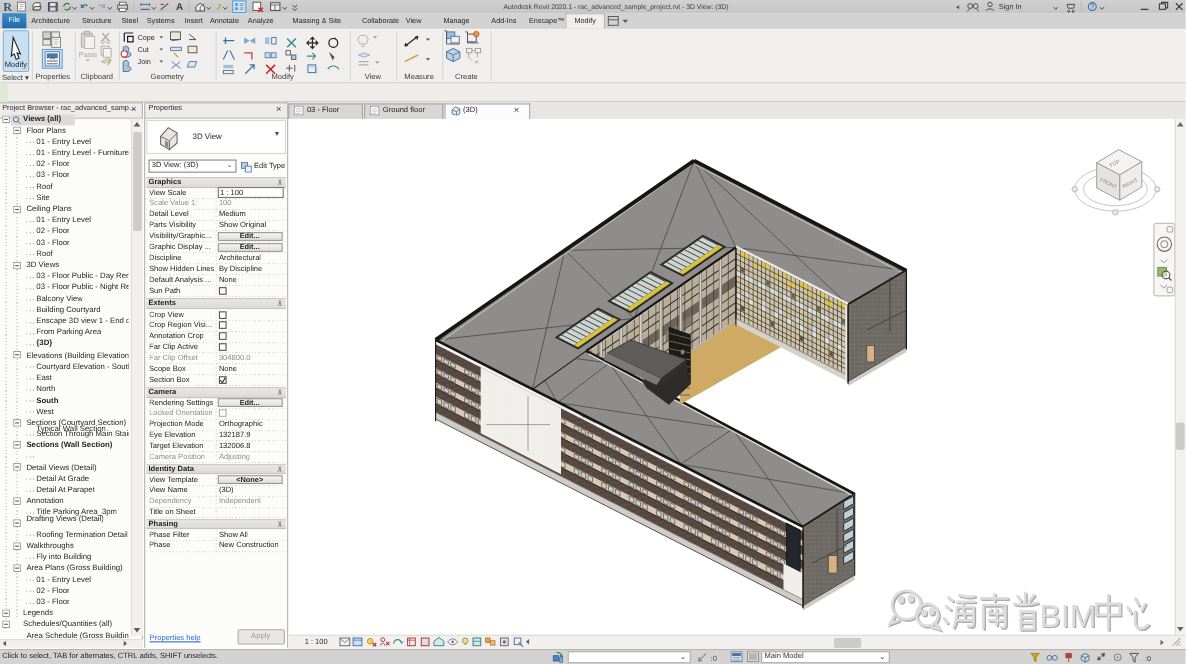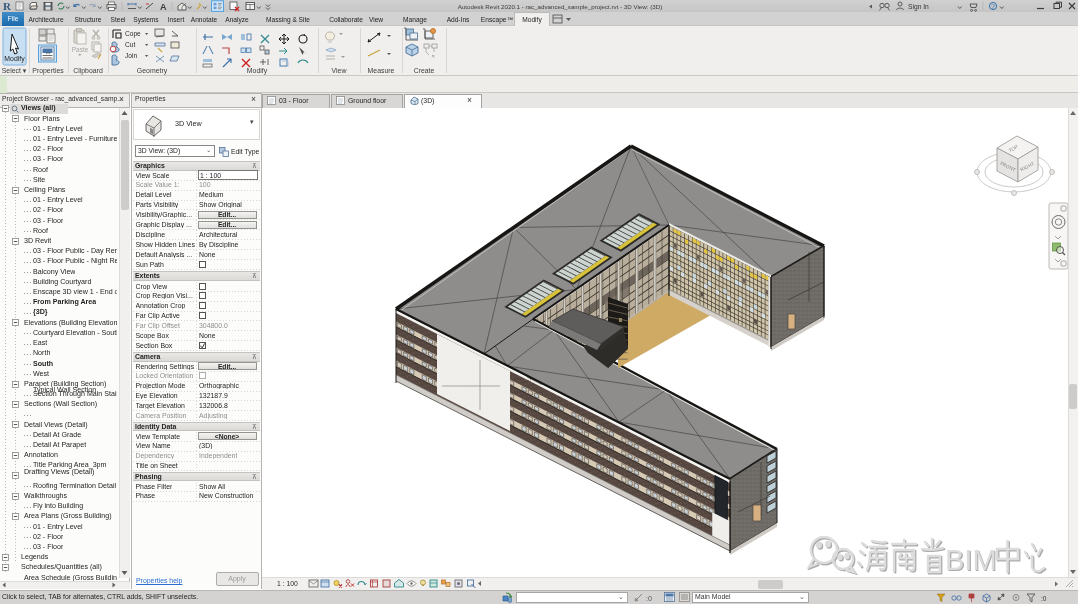--- a/index.html
+++ b/index.html
@@ -846,33 +846,33 @@
 <div class="a" style="left:24px;top:210.99999999999991px;width:8px;height:1px;background:repeating-linear-gradient(90deg,#999 0,#999 1px,transparent 1px,transparent 3px)"></div>
 <div class="tx" style="left:33px;top:206.39999999999992px;font-size:7.1px;font-weight:normal;max-width:84px;overflow:hidden">02 - Floor</div>
 <div class="a" style="left:24px;top:221.1999999999999px;width:8px;height:1px;background:repeating-linear-gradient(90deg,#999 0,#999 1px,transparent 1px,transparent 3px)"></div>
 <div class="tx" style="left:33px;top:216.5999999999999px;font-size:7.1px;font-weight:normal;max-width:84px;overflow:hidden">03 - Floor</div>
 <div class="a" style="left:24px;top:231.3999999999999px;width:8px;height:1px;background:repeating-linear-gradient(90deg,#999 0,#999 1px,transparent 1px,transparent 3px)"></div>
 <div class="tx" style="left:33px;top:226.7999999999999px;font-size:7.1px;font-weight:normal;max-width:84px;overflow:hidden">Roof</div>
 <svg class="a" style="left:12px;top:237.79999999999987px" width="7" height="7" viewBox="0 0 7 7">
     <rect x="0.5" y="0.5" width="6" height="6" fill="#fff" stroke="#8a8886" stroke-width="0.8"></rect>
     <path d="M1.8 3.5h3.4" stroke="#444" stroke-width="0.9"></path>
   </svg>
-<div class="tx" style="left:24px;top:236.9999999999999px;font-size:7.1px;font-weight:normal;max-width:93px;overflow:hidden">3D Revit</div>
+<div class="tx" style="left:24px;top:236.9999999999999px;font-size:7.1px;font-weight:normal;max-width:93px;overflow:hidden">3D Views</div>
 <div class="a" style="left:24px;top:251.79999999999987px;width:8px;height:1px;background:repeating-linear-gradient(90deg,#999 0,#999 1px,transparent 1px,transparent 3px)"></div>
 <div class="tx" style="left:33px;top:247.19999999999987px;font-size:7.1px;font-weight:normal;max-width:84px;overflow:hidden">03 - Floor Public - Day Rend</div>
 <div class="a" style="left:24px;top:261.9999999999999px;width:8px;height:1px;background:repeating-linear-gradient(90deg,#999 0,#999 1px,transparent 1px,transparent 3px)"></div>
 <div class="tx" style="left:33px;top:257.39999999999986px;font-size:7.1px;font-weight:normal;max-width:84px;overflow:hidden">03 - Floor Public - Night Re</div>
 <div class="a" style="left:24px;top:272.1999999999999px;width:8px;height:1px;background:repeating-linear-gradient(90deg,#999 0,#999 1px,transparent 1px,transparent 3px)"></div>
 <div class="tx" style="left:33px;top:267.59999999999985px;font-size:7.1px;font-weight:normal;max-width:84px;overflow:hidden">Balcony View</div>
 <div class="a" style="left:24px;top:282.39999999999986px;width:8px;height:1px;background:repeating-linear-gradient(90deg,#999 0,#999 1px,transparent 1px,transparent 3px)"></div>
 <div class="tx" style="left:33px;top:277.79999999999984px;font-size:7.1px;font-weight:normal;max-width:84px;overflow:hidden">Building Courtyard</div>
 <div class="a" style="left:24px;top:292.59999999999985px;width:8px;height:1px;background:repeating-linear-gradient(90deg,#999 0,#999 1px,transparent 1px,transparent 3px)"></div>
 <div class="tx" style="left:33px;top:287.99999999999983px;font-size:7.1px;font-weight:normal;max-width:84px;overflow:hidden">Enscape 3D view 1 - End of C</div>
 <div class="a" style="left:24px;top:302.79999999999984px;width:8px;height:1px;background:repeating-linear-gradient(90deg,#999 0,#999 1px,transparent 1px,transparent 3px)"></div>
-<div class="tx" style="left:33px;top:298.1999999999998px;font-size:7.1px;font-weight:bold;max-width:84px;overflow:hidden">From Parking Area</div>
+<div class="tx" style="left:33px;top:298.1999999999998px;font-size:7.1px;font-weight:normal;max-width:84px;overflow:hidden">From Parking Area</div>
 <div class="a" style="left:24px;top:312.99999999999983px;width:8px;height:1px;background:repeating-linear-gradient(90deg,#999 0,#999 1px,transparent 1px,transparent 3px)"></div>
 <div class="tx" style="left:33px;top:308.3999999999998px;font-size:7.1px;font-weight:bold;max-width:84px;overflow:hidden">{3D}</div>
 <svg class="a" style="left:12px;top:319.3999999999998px" width="7" height="7" viewBox="0 0 7 7">
     <rect x="0.5" y="0.5" width="6" height="6" fill="#fff" stroke="#8a8886" stroke-width="0.8"></rect>
     <path d="M1.8 3.5h3.4" stroke="#444" stroke-width="0.9"></path>
   </svg>
 <div class="tx" style="left:24px;top:318.5999999999998px;font-size:7.1px;font-weight:normal;max-width:93px;overflow:hidden">Elevations (Building Elevation)</div>
 <div class="a" style="left:24px;top:333.3999999999998px;width:8px;height:1px;background:repeating-linear-gradient(90deg,#999 0,#999 1px,transparent 1px,transparent 3px)"></div>
 <div class="tx" style="left:33px;top:328.7999999999998px;font-size:7.1px;font-weight:normal;max-width:84px;overflow:hidden">Courtyard Elevation - South</div>
 <div class="a" style="left:24px;top:343.5999999999998px;width:8px;height:1px;background:repeating-linear-gradient(90deg,#999 0,#999 1px,transparent 1px,transparent 3px)"></div>
@@ -880,28 +880,28 @@
 <div class="a" style="left:24px;top:353.7999999999998px;width:8px;height:1px;background:repeating-linear-gradient(90deg,#999 0,#999 1px,transparent 1px,transparent 3px)"></div>
 <div class="tx" style="left:33px;top:349.19999999999976px;font-size:7.1px;font-weight:normal;max-width:84px;overflow:hidden">North</div>
 <div class="a" style="left:24px;top:363.9999999999998px;width:8px;height:1px;background:repeating-linear-gradient(90deg,#999 0,#999 1px,transparent 1px,transparent 3px)"></div>
 <div class="tx" style="left:33px;top:360px;font-size:7.1px;font-weight:bold;max-width:84px;overflow:hidden">South</div>
 <div class="a" style="left:24px;top:374.19999999999976px;width:8px;height:1px;background:repeating-linear-gradient(90deg,#999 0,#999 1px,transparent 1px,transparent 3px)"></div>
 <div class="tx" style="left:33px;top:369.59999999999974px;font-size:7.1px;font-weight:normal;max-width:84px;overflow:hidden">West</div>
 <svg class="a" style="left:12px;top:380.59999999999974px" width="7" height="7" viewBox="0 0 7 7">
     <rect x="0.5" y="0.5" width="6" height="6" fill="#fff" stroke="#8a8886" stroke-width="0.8"></rect>
     <path d="M1.8 3.5h3.4" stroke="#444" stroke-width="0.9"></path>
   </svg>
-<div class="tx" style="left:24px;top:379.7999999999997px;font-size:7.1px;font-weight:normal;max-width:93px;overflow:hidden">Parapet (Building Section)</div>
+<div class="tx" style="left:24px;top:379.7999999999997px;font-size:7.1px;font-weight:normal;max-width:93px;overflow:hidden">Sections (Courtyard Section)</div>
 <div class="a" style="left:24px;top:394.59999999999974px;width:8px;height:1px;background:repeating-linear-gradient(90deg,#999 0,#999 1px,transparent 1px,transparent 3px)"></div>
 <div class="tx" style="left:33px;top:389.9999999999997px;font-size:7.1px;font-weight:normal;max-width:84px;overflow:hidden">Section Through Main Stair</div>
 <svg class="a" style="left:12px;top:400.9999999999997px" width="7" height="7" viewBox="0 0 7 7">
     <rect x="0.5" y="0.5" width="6" height="6" fill="#fff" stroke="#8a8886" stroke-width="0.8"></rect>
     <path d="M1.8 3.5h3.4" stroke="#444" stroke-width="0.9"></path>
   </svg>
-<div class="tx" style="left:24px;top:400.1999999999997px;font-size:7.1px;font-weight:normal;max-width:93px;overflow:hidden">Sections (Wall Section)</div>
+<div class="tx" style="left:24px;top:400.1999999999997px;font-size:7.1px;font-weight:bold;max-width:93px;overflow:hidden">Sections (Wall Section)</div>
 <div class="a" style="left:24px;top:414.9999999999997px;width:8px;height:1px;background:repeating-linear-gradient(90deg,#999 0,#999 1px,transparent 1px,transparent 3px)"></div>
 <div class="tx" style="left:33px;top:386px;font-size:7.1px;font-weight:normal;max-width:84px;overflow:hidden">Typical Wall Section</div>
 <svg class="a" style="left:12px;top:421.3999999999997px" width="7" height="7" viewBox="0 0 7 7">
     <rect x="0.5" y="0.5" width="6" height="6" fill="#fff" stroke="#8a8886" stroke-width="0.8"></rect>
     <path d="M1.8 3.5h3.4" stroke="#444" stroke-width="0.9"></path>
   </svg>
 <div class="tx" style="left:24px;top:420.5999999999997px;font-size:7.1px;font-weight:normal;max-width:93px;overflow:hidden">Detail Views (Detail)</div>
 <div class="a" style="left:24px;top:435.3999999999997px;width:8px;height:1px;background:repeating-linear-gradient(90deg,#999 0,#999 1px,transparent 1px,transparent 3px)"></div>
 <div class="tx" style="left:33px;top:430.79999999999967px;font-size:7.1px;font-weight:normal;max-width:84px;overflow:hidden">Detail At Grade</div>
 <div class="a" style="left:24px;top:445.5999999999997px;width:8px;height:1px;background:repeating-linear-gradient(90deg,#999 0,#999 1px,transparent 1px,transparent 3px)"></div>

